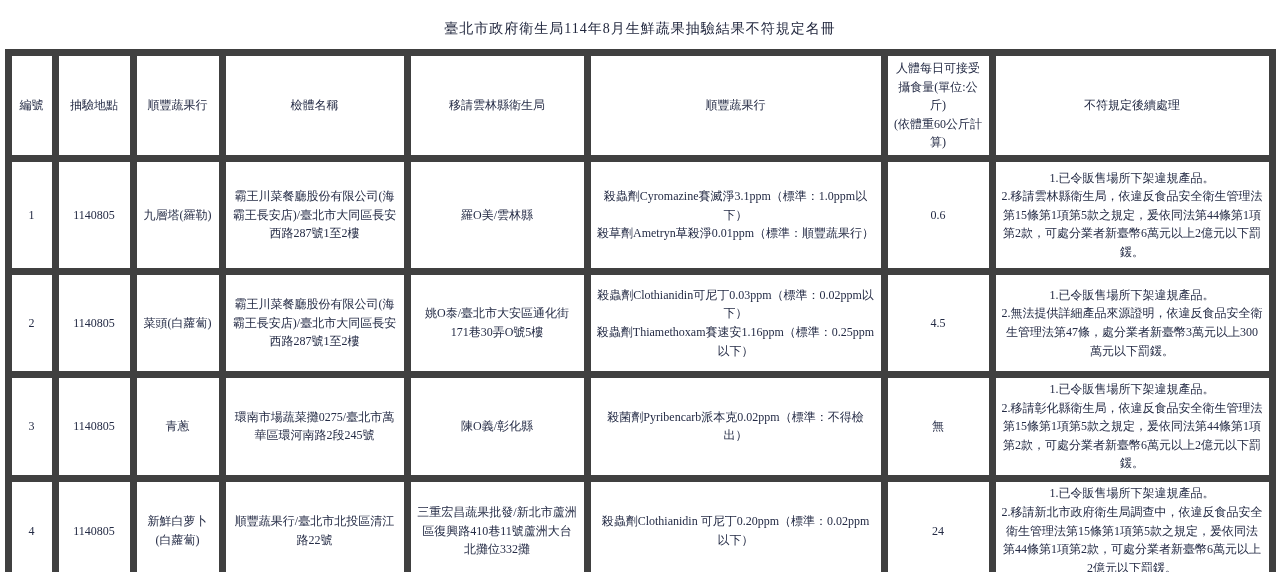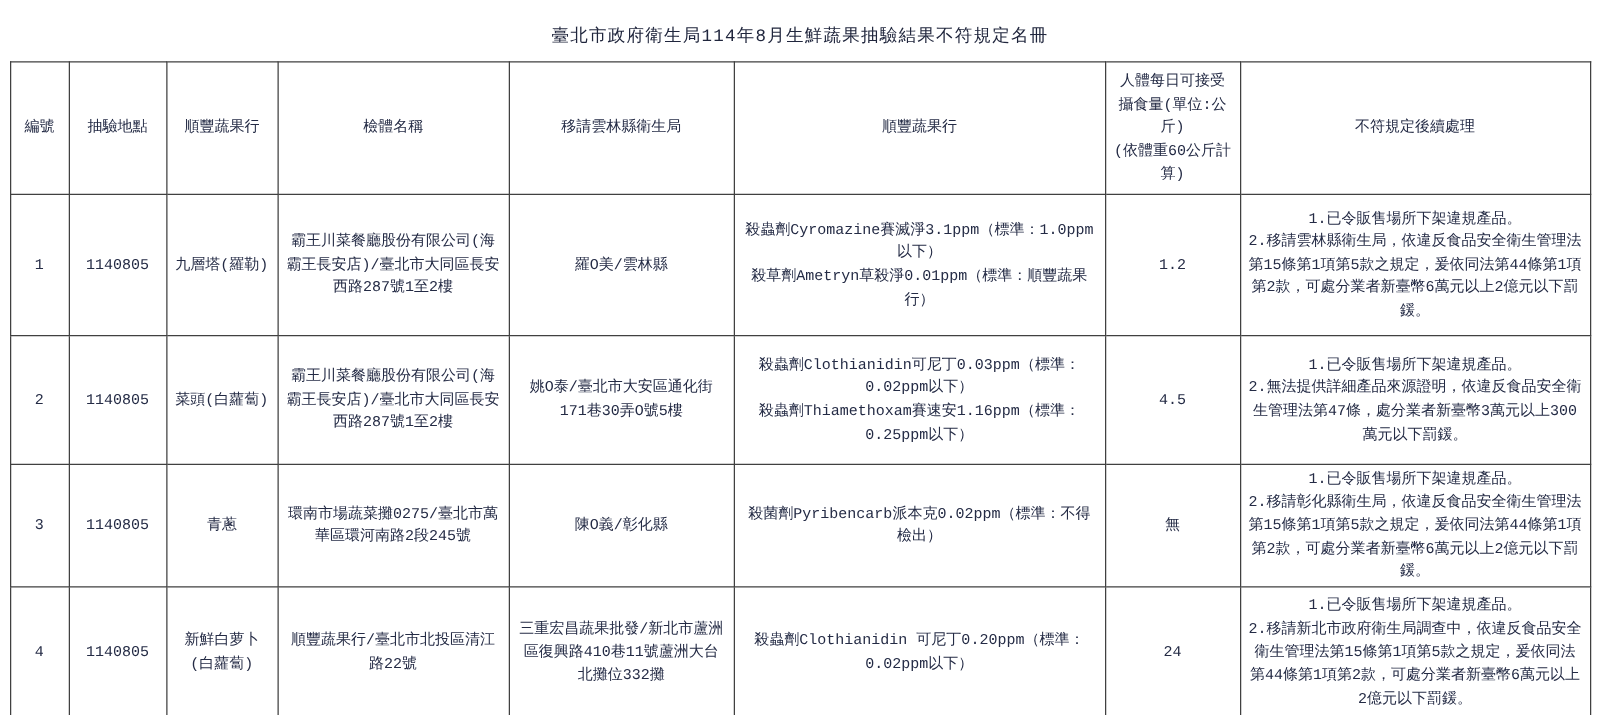--- a/index.html
+++ b/index.html
@@ -10,38 +10,37 @@
     height: 572px;
     overflow: hidden;
     font-family: "Liberation Serif", "DejaVu Serif", serif;
     color: #242b45;
   }
   .page {
     width: 1280px;
     height: 572px;
     box-sizing: border-box;
     padding-top: 20px;
-    font-family: Liberation Mono, monospace;
   }
   .title {
     text-align: center;
     font-size: 14px;
     letter-spacing: 1px;
     margin-bottom: 11px;
     color: #20263d;
   }
   table.roster {
     border-collapse: collapse;
     table-layout: fixed;
     width: 1264px;
     margin: 0 auto;
   }
   table.roster th,
   table.roster td {
-    border: 1px solid #404040;
+    border: 7px solid #404040;
     font-size: 12px;
     font-weight: normal;
     padding: 2px 6px;
     vertical-align: middle;
     text-align: center;
     white-space: pre-line;
     line-height: 1.55;
     box-sizing: border-box;
     overflow: hidden;
   }
@@ -85,21 +84,21 @@
     </thead>
     <tbody>
       <tr class="r0">
         <td>1</td>
         <td>1140805</td>
         <td>九層塔(羅勒)</td>
         <td>霸王川菜餐廳股份有限公司(海霸王長安店)/臺北市大同區長安西路287號1至2樓</td>
         <td>羅O美/雲林縣</td>
         <td class="reason">殺蟲劑Cyromazine賽滅淨3.1ppm（標準：1.0ppm以下）
 殺草劑Ametryn草殺淨0.01ppm（標準：順豐蔬果行）</td>
-        <td>1.2</td>
+        <td>0.6</td>
         <td class="followup">1.已令販售場所下架違規產品。
 2.移請雲林縣衛生局，依違反食品安全衛生管理法第15條第1項第5款之規定，爰依同法第44條第1項第2款，可處分業者新臺幣6萬元以上2億元以下罰鍰。</td>
       </tr>
       <tr class="r1">
         <td>2</td>
         <td>1140805</td>
         <td>菜頭(白蘿蔔)</td>
         <td>霸王川菜餐廳股份有限公司(海霸王長安店)/臺北市大同區長安西路287號1至2樓</td>
         <td>姚O泰/臺北市大安區通化街171巷30弄O號5樓</td>
         <td class="reason">殺蟲劑Clothianidin可尼丁0.03ppm（標準：0.02ppm以下）

